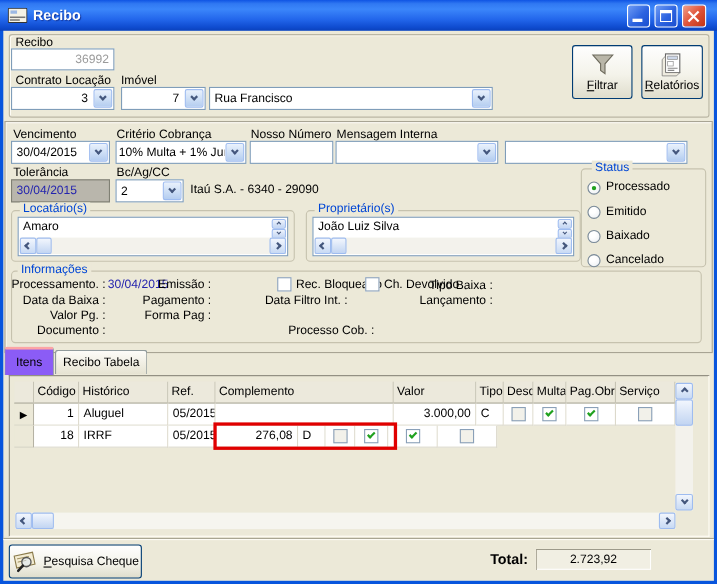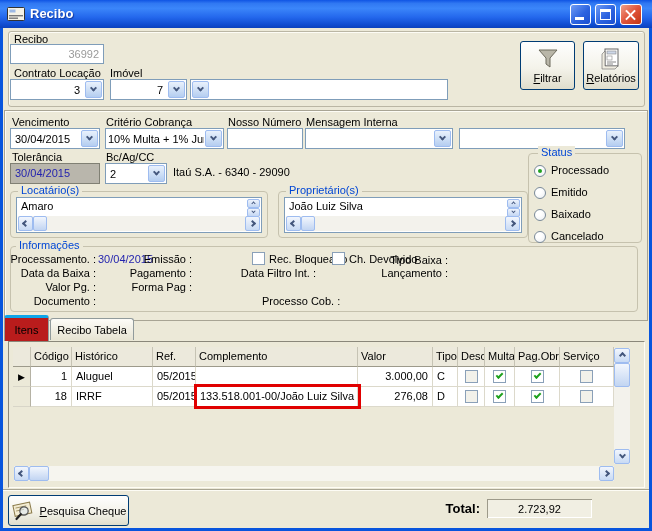--- a/index.html
+++ b/index.html
@@ -61,21 +61,21 @@
   .spinner { position:absolute; right:1px; top:1px; width:13px; }
   .spinbtn { width:13px; height:9px; background:linear-gradient(180deg,#eef3fc,#c3d6f3); border:1px solid #9ebcf0; border-radius:2px; display:flex; align-items:center; justify-content:center; }
   .spinbtn .chev { width:3px; height:3px; border-width:1px; }
   .hscroll { position:absolute; left:1px; right:1px; bottom:1px; height:15px; background:#f3f2ec; display:flex; }
   .sbtn { width:15px; height:100%; background:linear-gradient(180deg,#f2f6fd,#c8daf4); border:1px solid #9ebcf0; border-radius:2px; display:flex; align-items:center; justify-content:center; }
   .sthumb { background:linear-gradient(180deg,#f2f6fd,#c2d5f2); border:1px solid #9ebcf0; border-radius:2px; }
   .strack { flex:1; }
 
   
   .tab { position:absolute; display:flex; align-items:center; justify-content:center; border:1px solid #919b9c; border-bottom:none; border-radius:3px 3px 0 0; }
-  .tab.active { background:#b91c1c; border-top:3px solid #0ea5e9; z-index:6; }
+  .tab.active { background:#8b5cf6; border-top:3px solid #fca5a5; z-index:6; }
   .tab.idle { background:linear-gradient(180deg,#fdfcf8,#e6e3d2);text-align:right; }
 
   
   .grid-panel { position:absolute; left:8px; top:341px; width:637px; height:147px; background:#ece9d8; border:1px solid; border-color:#8a877a #fffdf5 #fffdf5 #8a877a; }
   .trow { position:absolute; left:13px; display:flex; height:20px; }
   .hcell { background:#ece9dc; border-right:1px solid #c6c3b4; border-bottom:1px solid #9d9a8b; padding:3px 3px 0 3px; white-space:nowrap; overflow:hidden; }
   .dcell { background:#fff; border-right:1px solid #dcd9cb; border-bottom:1px solid #dcd9cb; padding:3px 4px 0 4px; white-space:nowrap; overflow:hidden; }
   .dcell.num { text-align:right; }
   .selcell { background:#ece9d8; border-right:1px solid #b5b2a4; border-bottom:1px solid #d8d5c8; display:flex; align-items:center; justify-content:center; font-size:9px; }
   .cellcb { display:flex; align-items:center; justify-content:center; background:#fff; border-right:1px solid #dcd9cb; border-bottom:1px solid #dcd9cb; }
@@ -135,20 +135,21 @@
 
   <span class="lbl" style="left:110px;top:67px;">Imóvel</span>
   <div class="combo" style="left:110px;top:79px;width:77px;height:21px;">
     <span class="val right">7</span>
     <span class="cbtn">
         <i class="chev down"></i>
       </span>
   </div>
 
   <div class="combo" style="left:190px;top:79px;width:258px;height:21px;">
+    <span class="val">Rua Francisco</span>
     <span class="cbtn">
         <i class="chev down"></i>
       </span>
   </div>
 
   <div class="xpbtn" style="left:520px;top:41px;width:55px;height:49px;flex-direction:column;gap:2px;">
     <svg width="24" height="22" viewBox="0 0 24 22">
       <polygon points="3,2 21,2 14,10 14,19 10,16 10,10" fill="#b9b6a8" stroke="#6d6a5c" stroke-width="1"></polygon>
     </svg>
     <span class="accel">Filtrar</span>
@@ -345,21 +346,20 @@
     <div class="cellcb c-ser">
         <span class="cbx off-tone"></span>
       </div>
   </div>
 
   <div class="trow" style="top:387px;">
     <div class="selcell c-sel"></div>
     <div class="dcell num c-cod">18</div>
     <div class="dcell c-his">IRRF</div>
     <div class="dcell c-ref">05/2015</div>
-    <div class="dcell c-com">133.518.001-00/João Luiz Silva</div>
     <div class="dcell num c-val">276,08</div>
     <div class="dcell c-tip">D</div>
     <div class="cellcb c-des">
         <span class="cbx off-tone"></span>
       </div>
     <div class="cellcb c-mul">
         <span class="cbx on">
           <span class="tick"></span>
         </span>
       </div>

